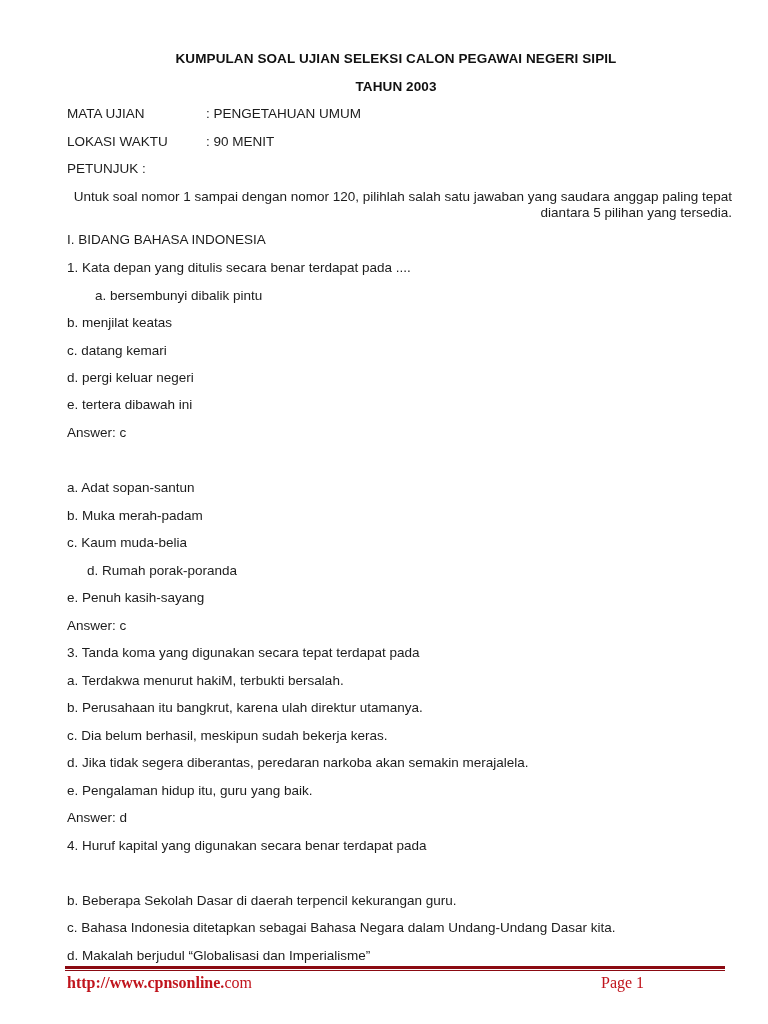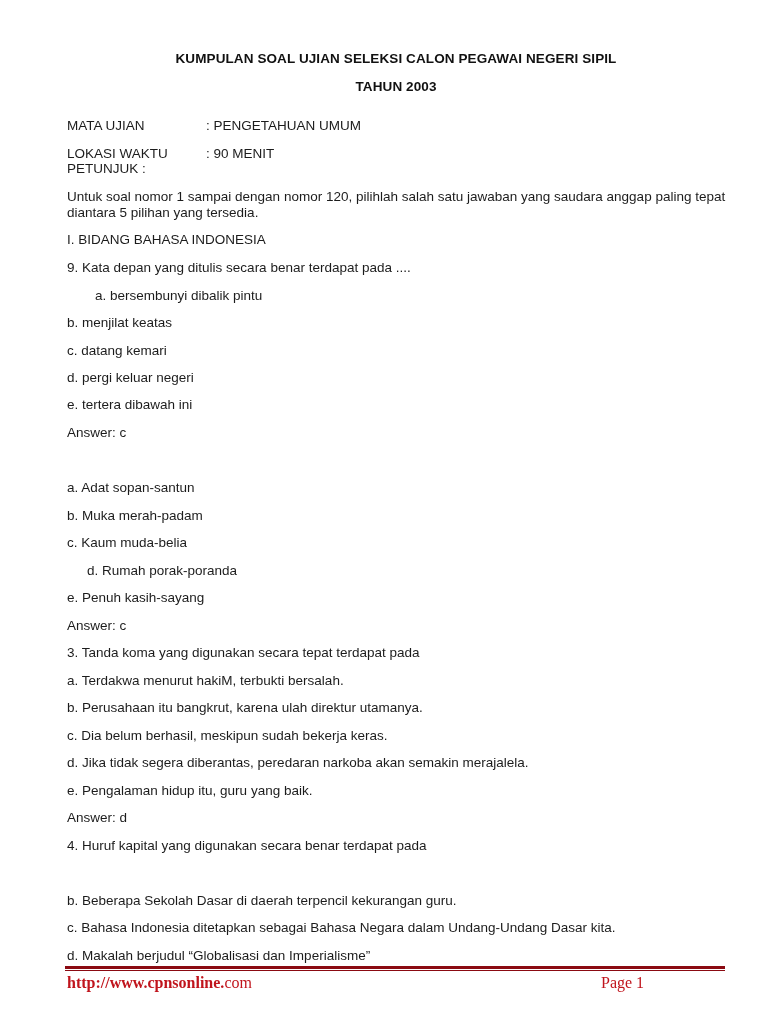--- a/index.html
+++ b/index.html
@@ -34,21 +34,20 @@
     .line {
       position: absolute;
       left: 55px;
       font-size: 13.5px;
       white-space: nowrap;
       color: #1c1c1c;
     }
     .meta-label {
       display: inline-block;
       width: 139px;
-      margin-top: 12px;
     }
     .para {
       position: absolute;
       left: 55px;
       width: 665px;
       font-size: 13.5px;
       line-height: 16px;
       color: #1c1c1c;
     }
     .footer-rule-thick {
@@ -99,25 +98,25 @@
   <div class="title" style="top:79px;">TAHUN 2003</div>
 
   <div class="line" style="top:106px;">
     <span class="meta-label">MATA UJIAN</span><span>: PENGETAHUAN UMUM</span>
   </div>
   <div class="line" style="top:134px;">
     <span class="meta-label">LOKASI WAKTU</span><span>: 90 MENIT</span>
   </div>
   <div class="line" style="top:161px;">PETUNJUK :</div>
 
-  <div class="para" style="top:189px;">Untuk soal nomor 1 sampai dengan nomor 120, pilihlah salah satu jawaban yang saudara anggap paling tepat diantara 5 pilihan yang tersedia.</div>
+  <div class="para" style="top:189px;text-align:right;">Untuk soal nomor 1 sampai dengan nomor 120, pilihlah salah satu jawaban yang saudara anggap paling tepat diantara 5 pilihan yang tersedia.</div>
 
   <div class="line" style="top:232px;">I. BIDANG BAHASA INDONESIA</div>
 
-  <div class="line" style="top:260px;">9. Kata depan yang ditulis  secara benar terdapat pada ....</div>
+  <div class="line" style="top:260px;">1. Kata depan yang ditulis  secara benar terdapat pada ....</div>
   <div class="line" style="top:288px;margin-left:28px;">a. bersembunyi dibalik pintu</div>
   <div class="line" style="top:315px;">b. menjilat keatas</div>
   <div class="line" style="top:343px;">c. datang kemari</div>
   <div class="line" style="top:370px;text-align:right;">d. pergi keluar negeri</div>
   <div class="line" style="top:397px;">e. tertera dibawah ini</div>
   <div class="line" style="top:425px;">Answer: c</div>
 
   <div class="line" style="top:480px;">a. Adat sopan-santun</div>
   <div class="line" style="top:508px;">b. Muka merah-padam</div>
   <div class="line" style="top:535px;">c. Kaum muda-belia</div>

